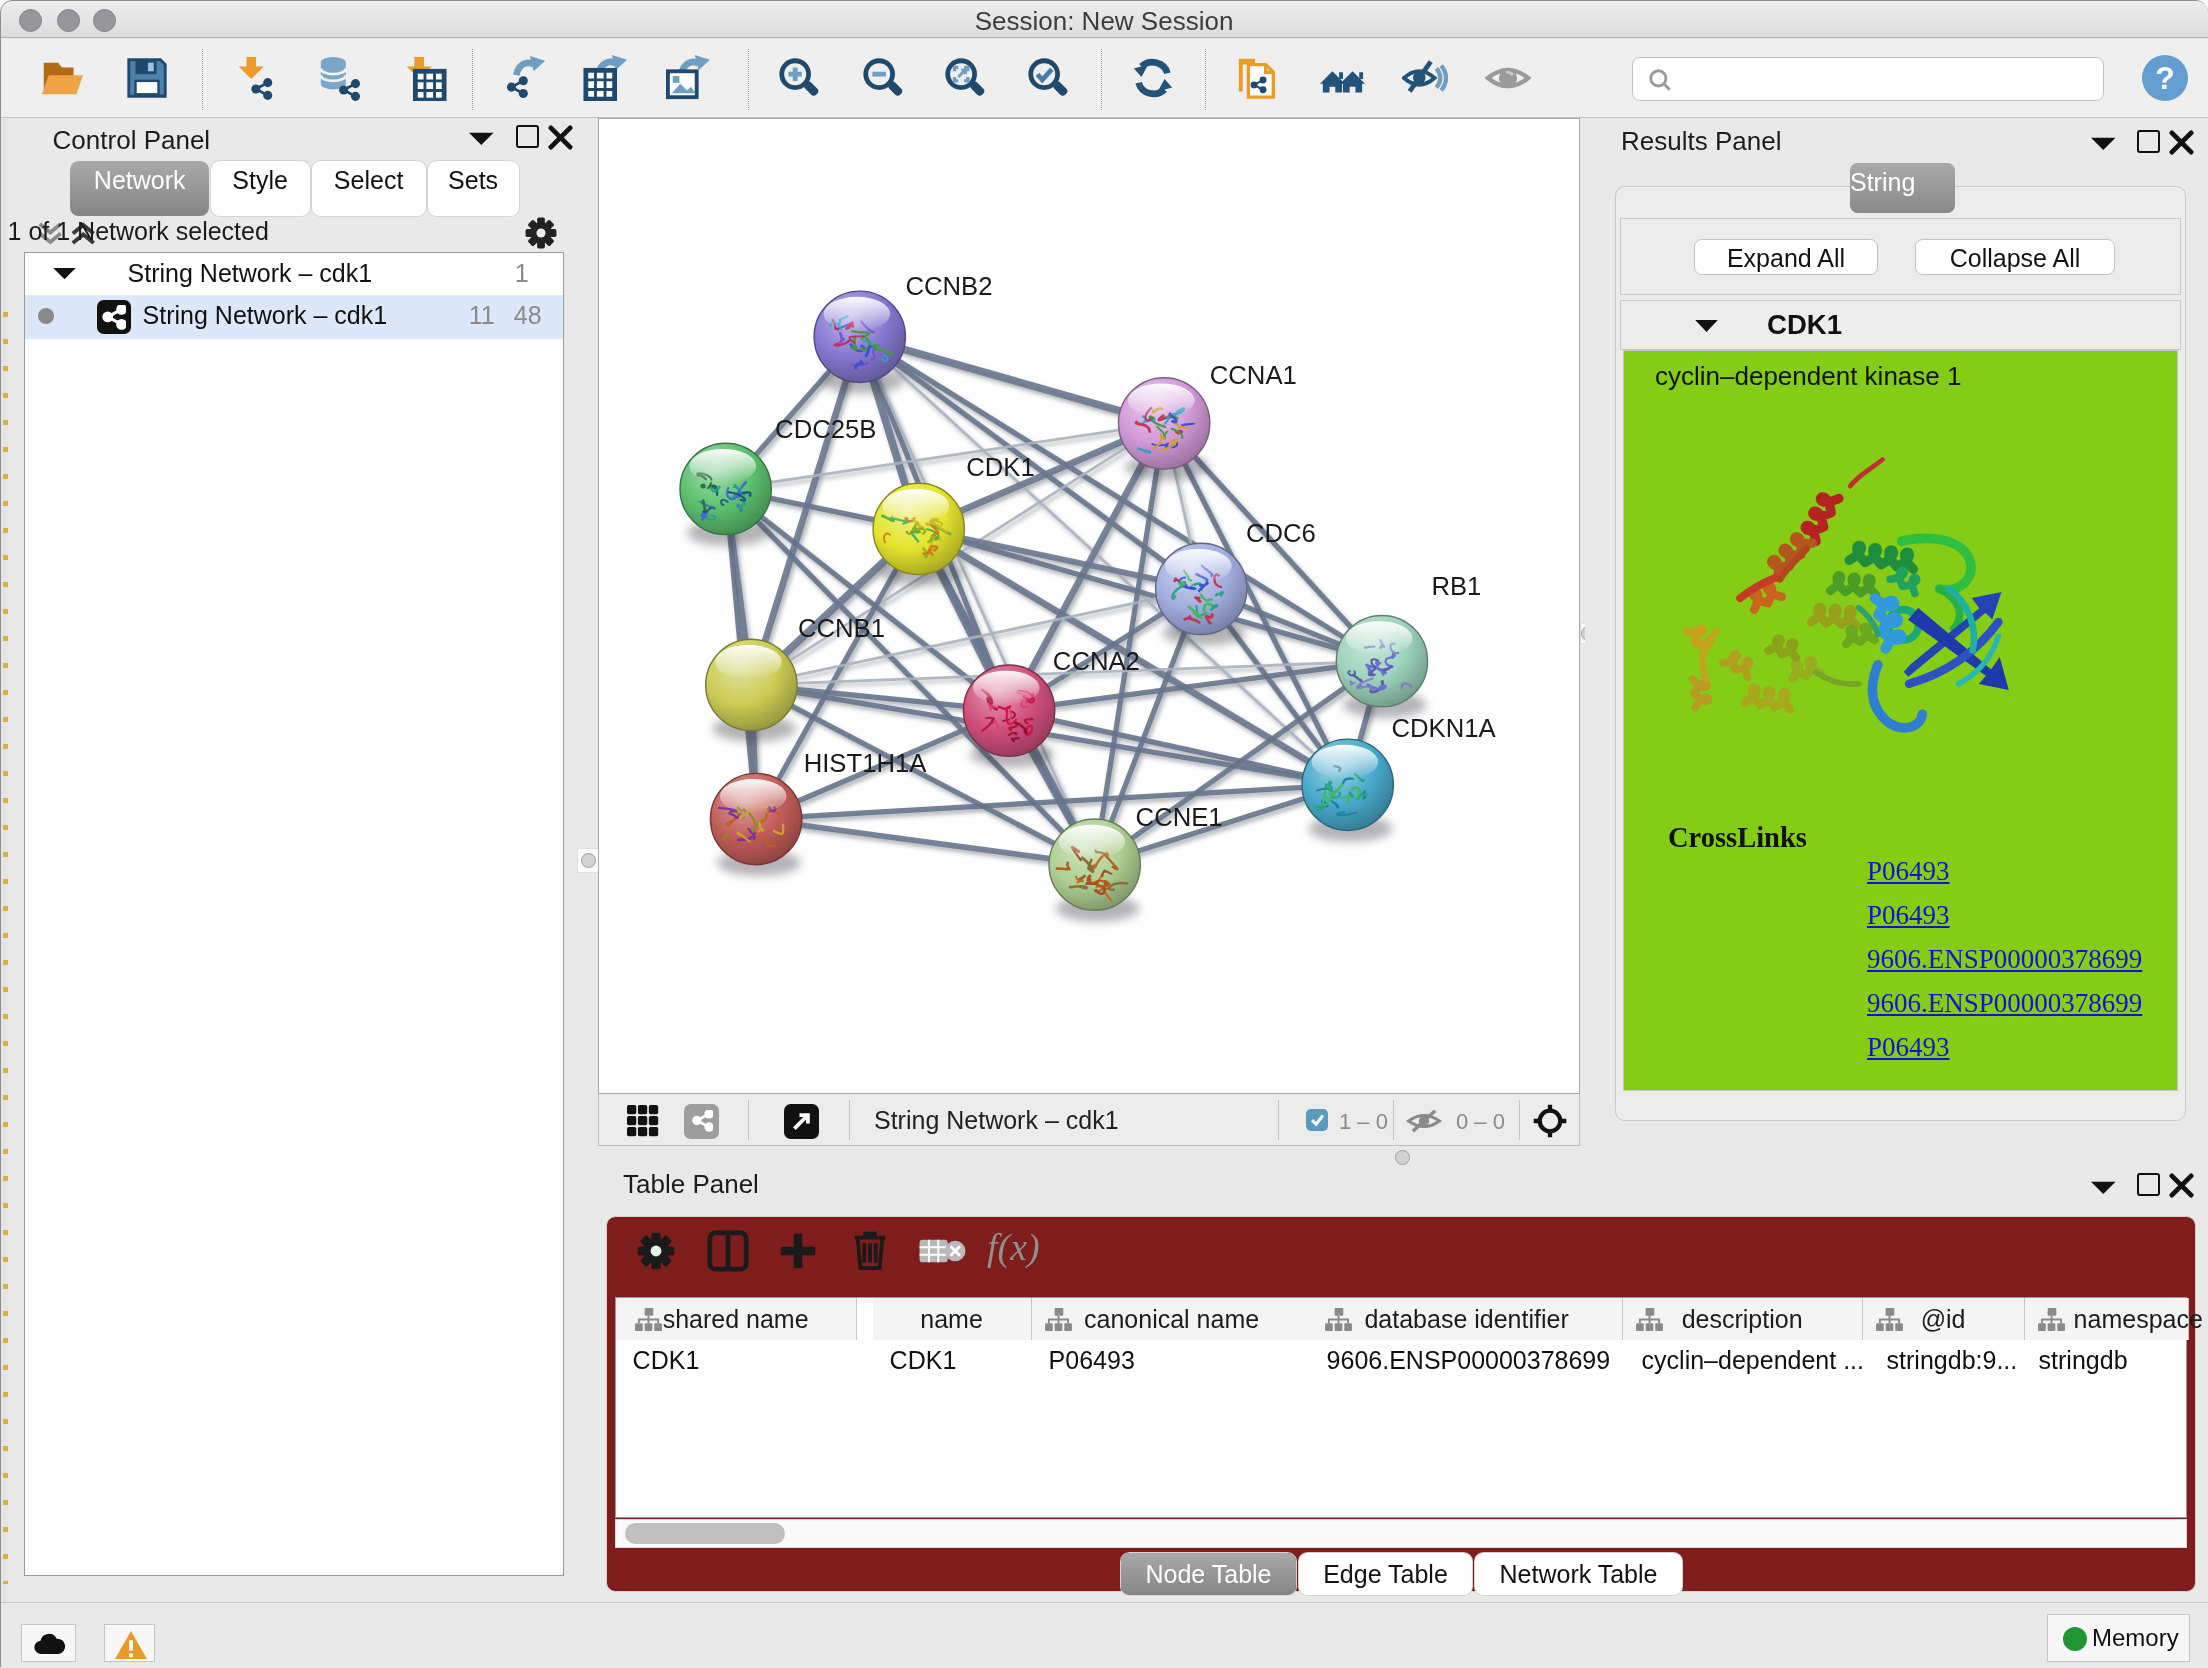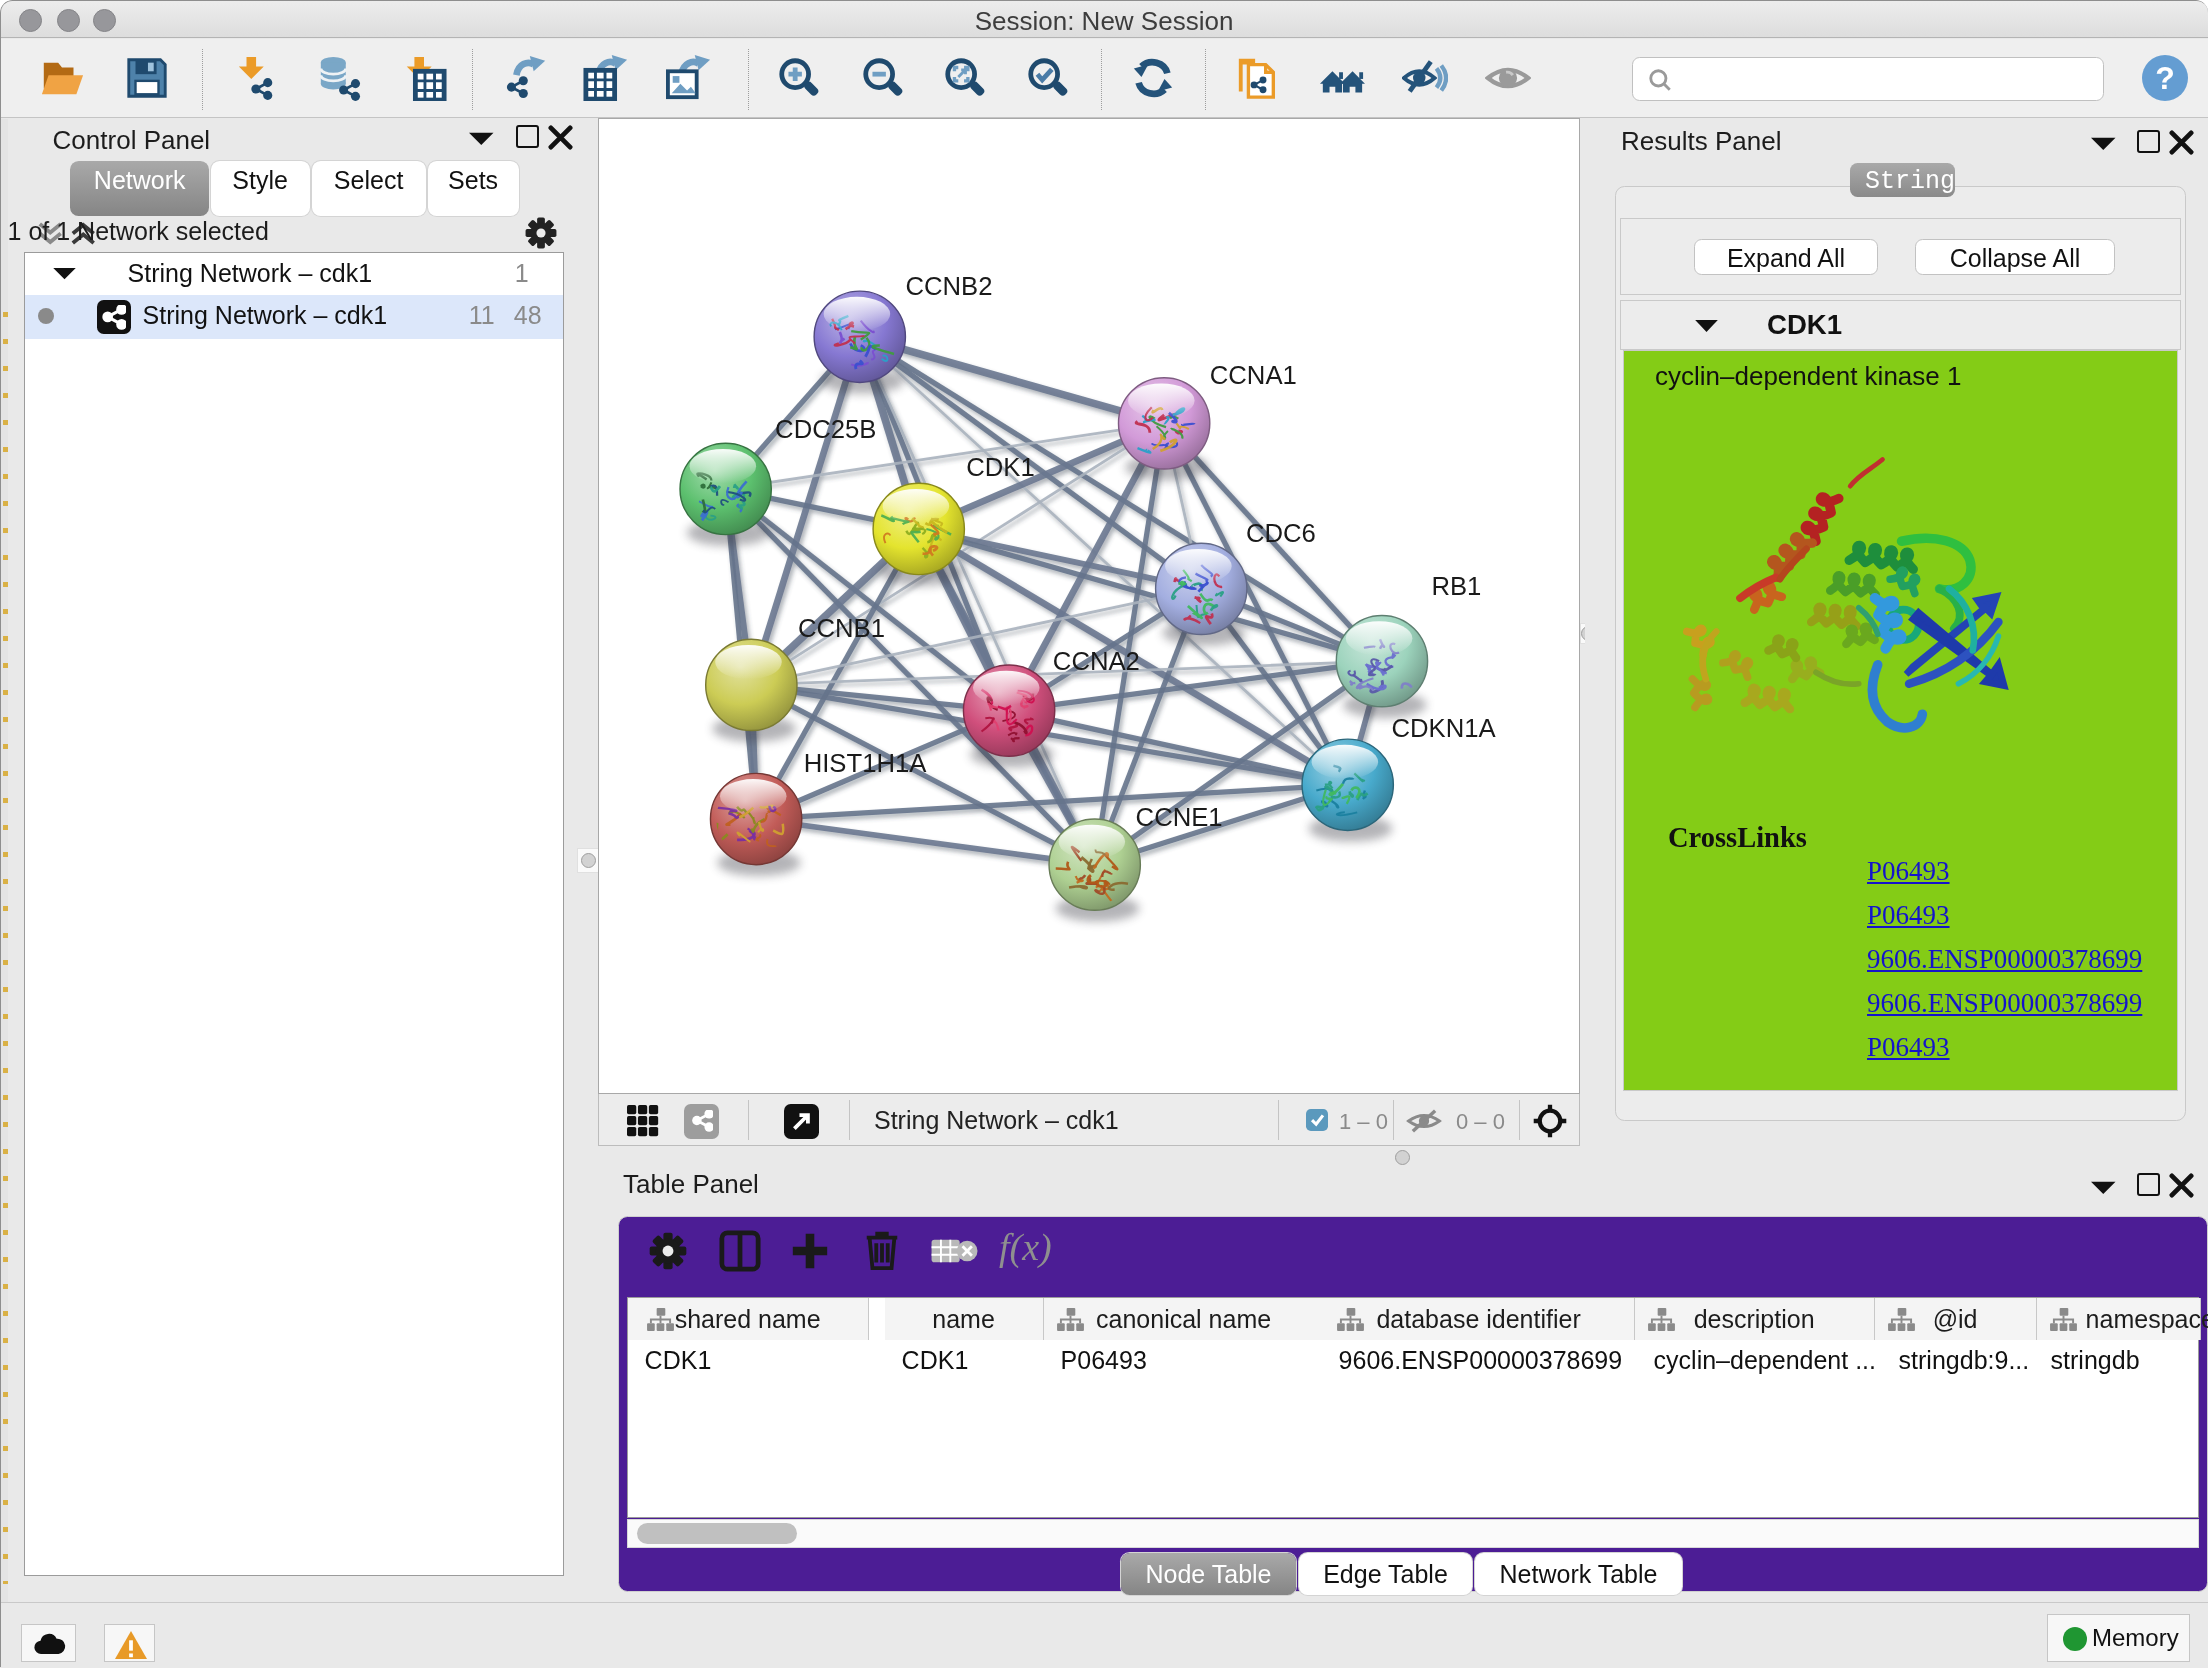--- a/index.html
+++ b/index.html
@@ -31,30 +31,30 @@
 .numcol { position:absolute; color:#8a8a8a; font-size:25px; }
 
 
 #netview { position:absolute; left:598px; top:118px; width:982px; height:976px; background:#fff; border:1px solid #a8a8a8; }
 #netbar { position:absolute; left:598px; top:1094px; width:982px; height:52px; background:#ececec; border:1px solid #bcbcbc; border-top:none; }
 .nbsep { position:absolute; top:5.7px; height:40px; border-left:1px solid #c4c4c4; }
 
 
 #rpanel { position:absolute; left:1585px; top:119px; width:624px; height:1039px; background:#e9e9e9; }
 .rbox { position:absolute; background:#ececec; border:1px solid #c9c9c9; }
-#stringtab { position:absolute; left:265px; top:44px; width:105px; height:34px; border-radius:7.6px;
-  background:linear-gradient(#a9a9a9,#8a8a8a); color:#fff; font-size:25px; text-align:right; line-height:38px;font-family:Liberation Mono, monospace; }
+#stringtab { position:absolute; left:265px; top:44px; width:105px; height:50px; border-radius:7.6px;
+  background:linear-gradient(#a9a9a9,#8a8a8a); color:#fff; font-size:25px; text-align:left; line-height:38px; }
 .btn { position:absolute; background:#fff; border:1px solid #c2c2c2; border-radius:7.6px;
   font-size:25px; color:#111; text-align:center; }
 .serif { font-family:"Liberation Serif", serif; }
 .link { color:#1414cc; text-decoration:underline; }
 
 
 #tpanel { position:absolute; left:590px; top:1158px; width:1619px; height:455px; }
-#tbox { position:absolute; left:28px; top:58px; width:1590px; height:376px; background:#4c1d95;
+#tbox { position:absolute; left:16px; top:58px; width:1590px; height:376px; background:#7f1d1d;
   border:1px solid #cfcfcf; border-radius:9.5px;padding-left:32px; }
 #ttable { position:absolute; left:7.6px; top:80px; width:1572px; height:221px; background:#fff; border:1px solid #9b9b9b; }
 .th { position:absolute; top:0; height:42px; border-right:1px solid #c8c8c8; background:#f4f4f4;
   font-size:25px; color:#1c1c1c; text-align:center; line-height:42px; }
 .td { position:absolute; top:48px; font-size:25px; color:#111; }
 #hscroll { position:absolute; left:7.6px; top:302px; width:1572px; height:28.5px; background:#fafafa; border:1px solid #d8d8d8; }
 #hthumb { position:absolute; left:9.5px; top:2.9px; width:160px; height:21px; background:#c0c0c0; border-radius:10.5px; }
 .btab { position:absolute; top:0; height:42px; font-size:25px; text-align:center; line-height:42px;
   background:#fff; color:#111; box-shadow:0 0 0 1px #d4d4d4; border-radius:8.6px; }
 .btab.sel { background:linear-gradient(#a9a9a9,#858585); color:#fff; }

